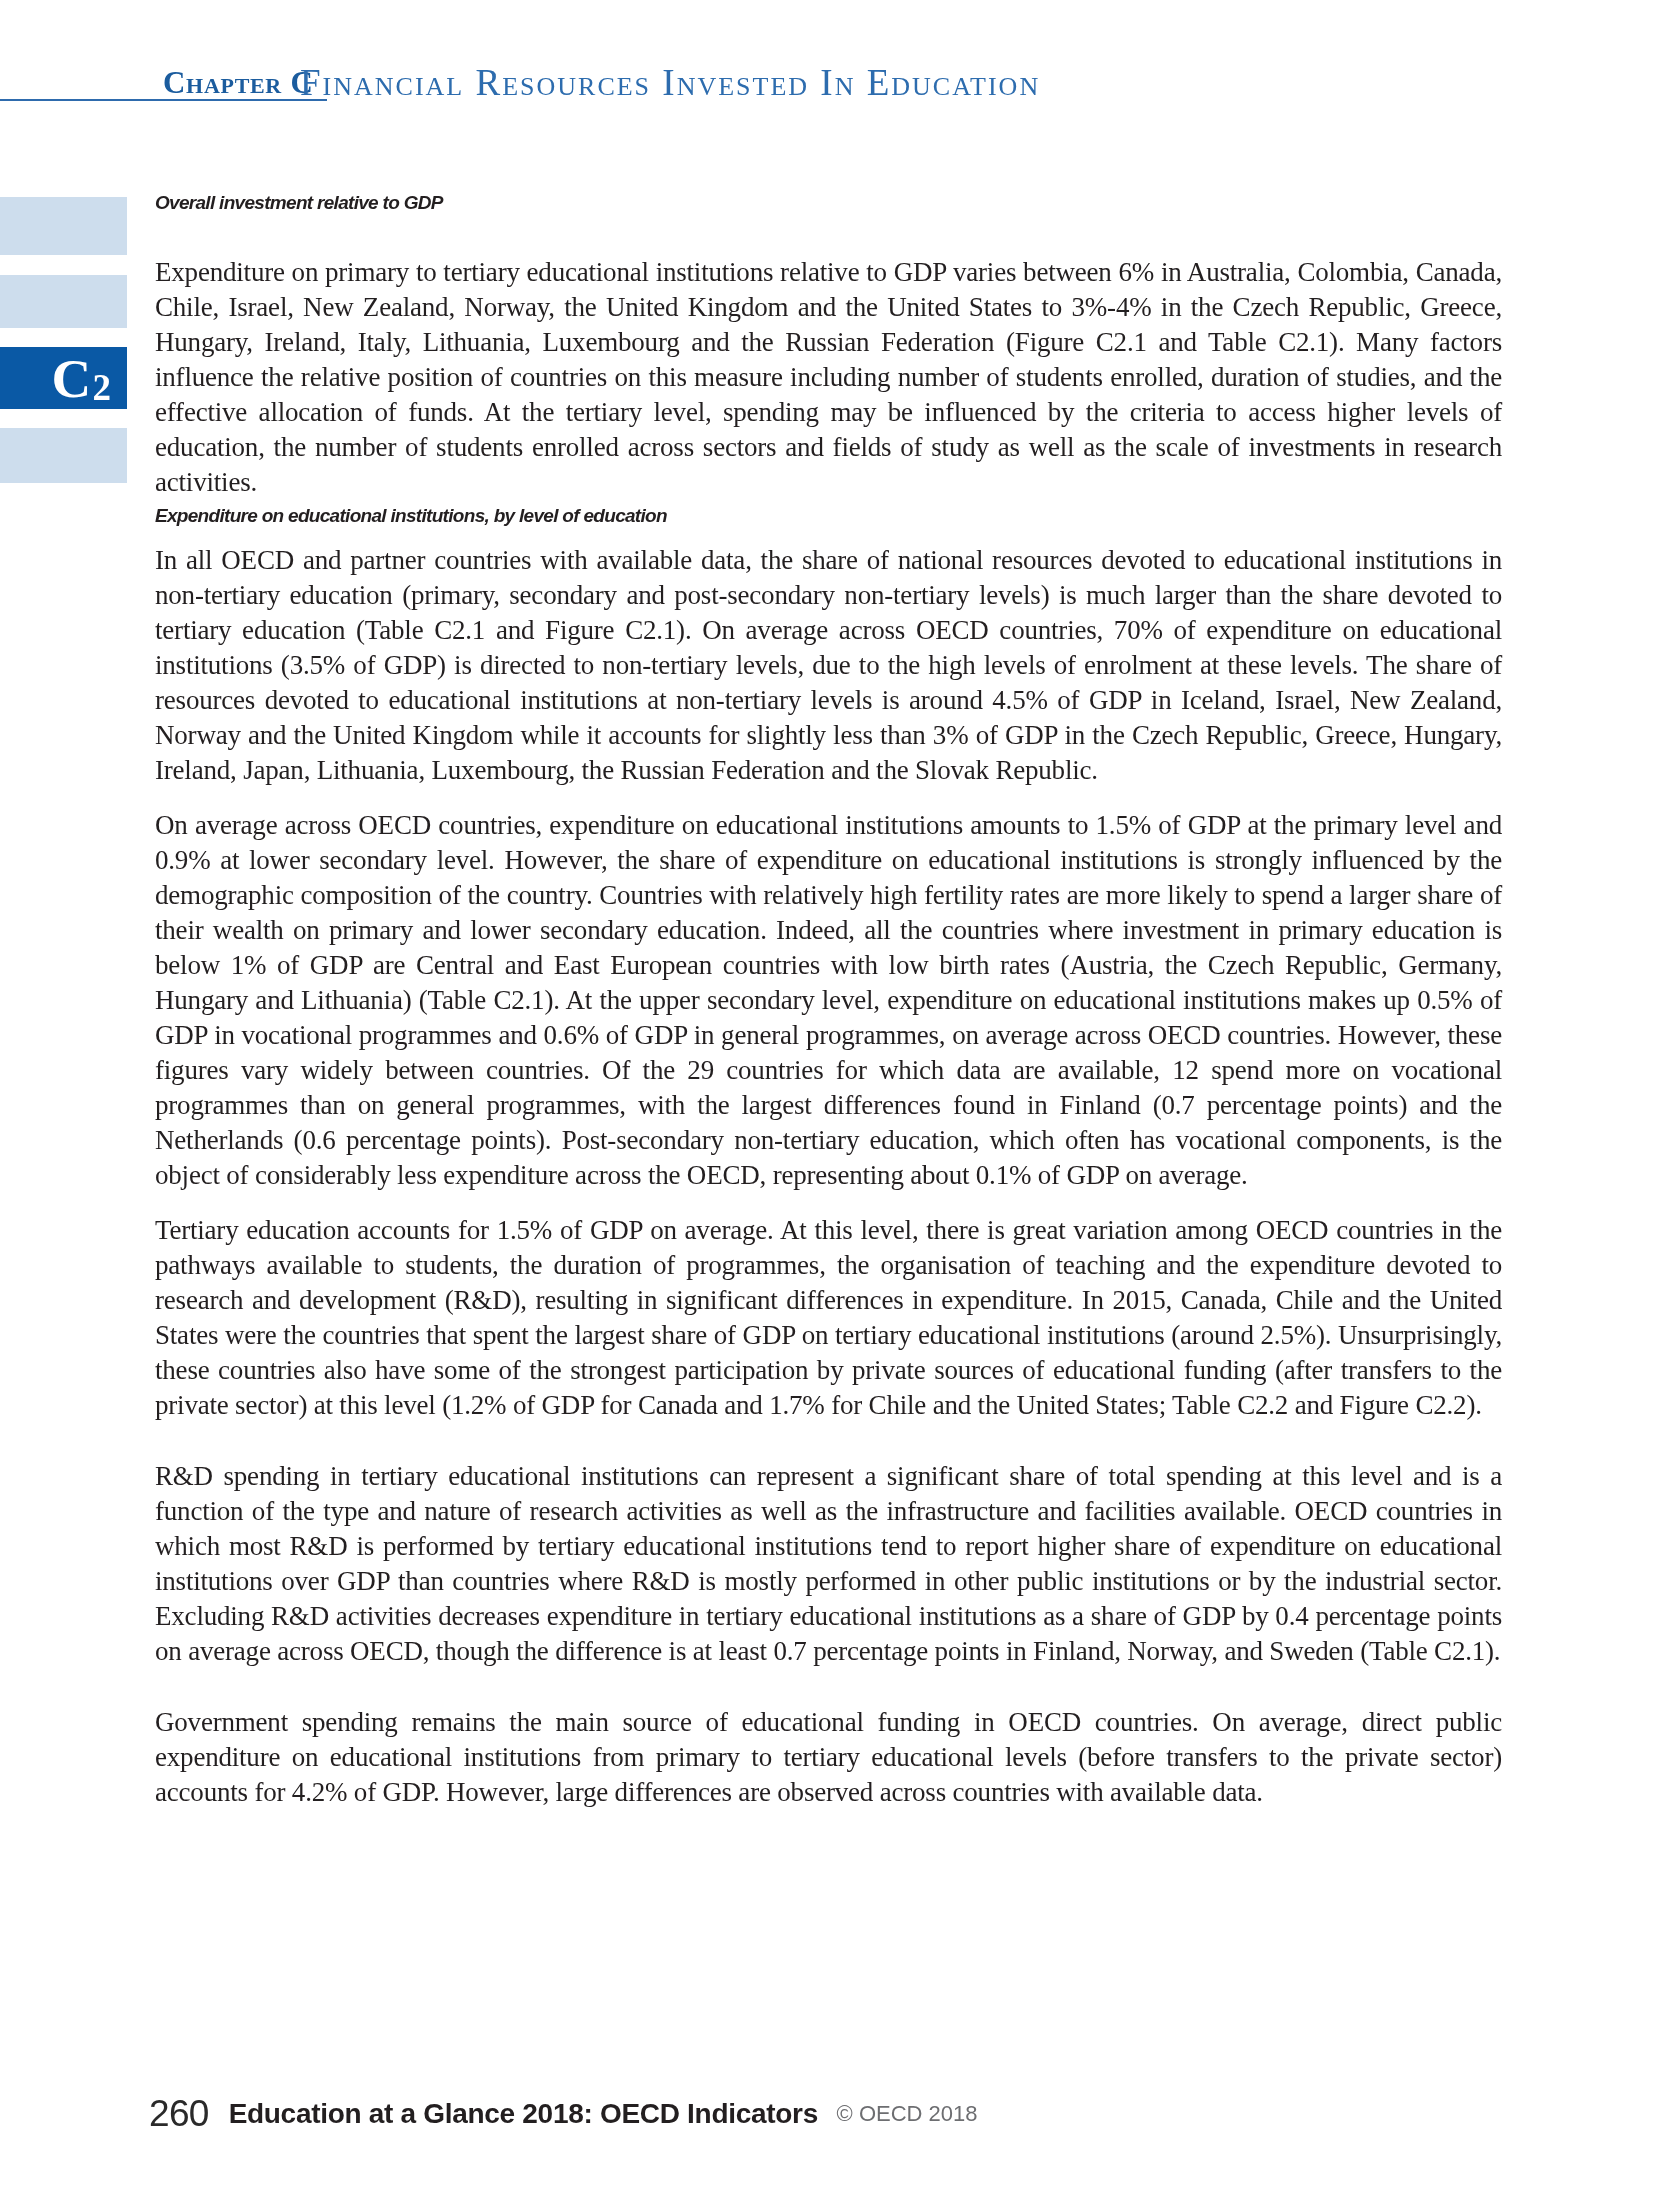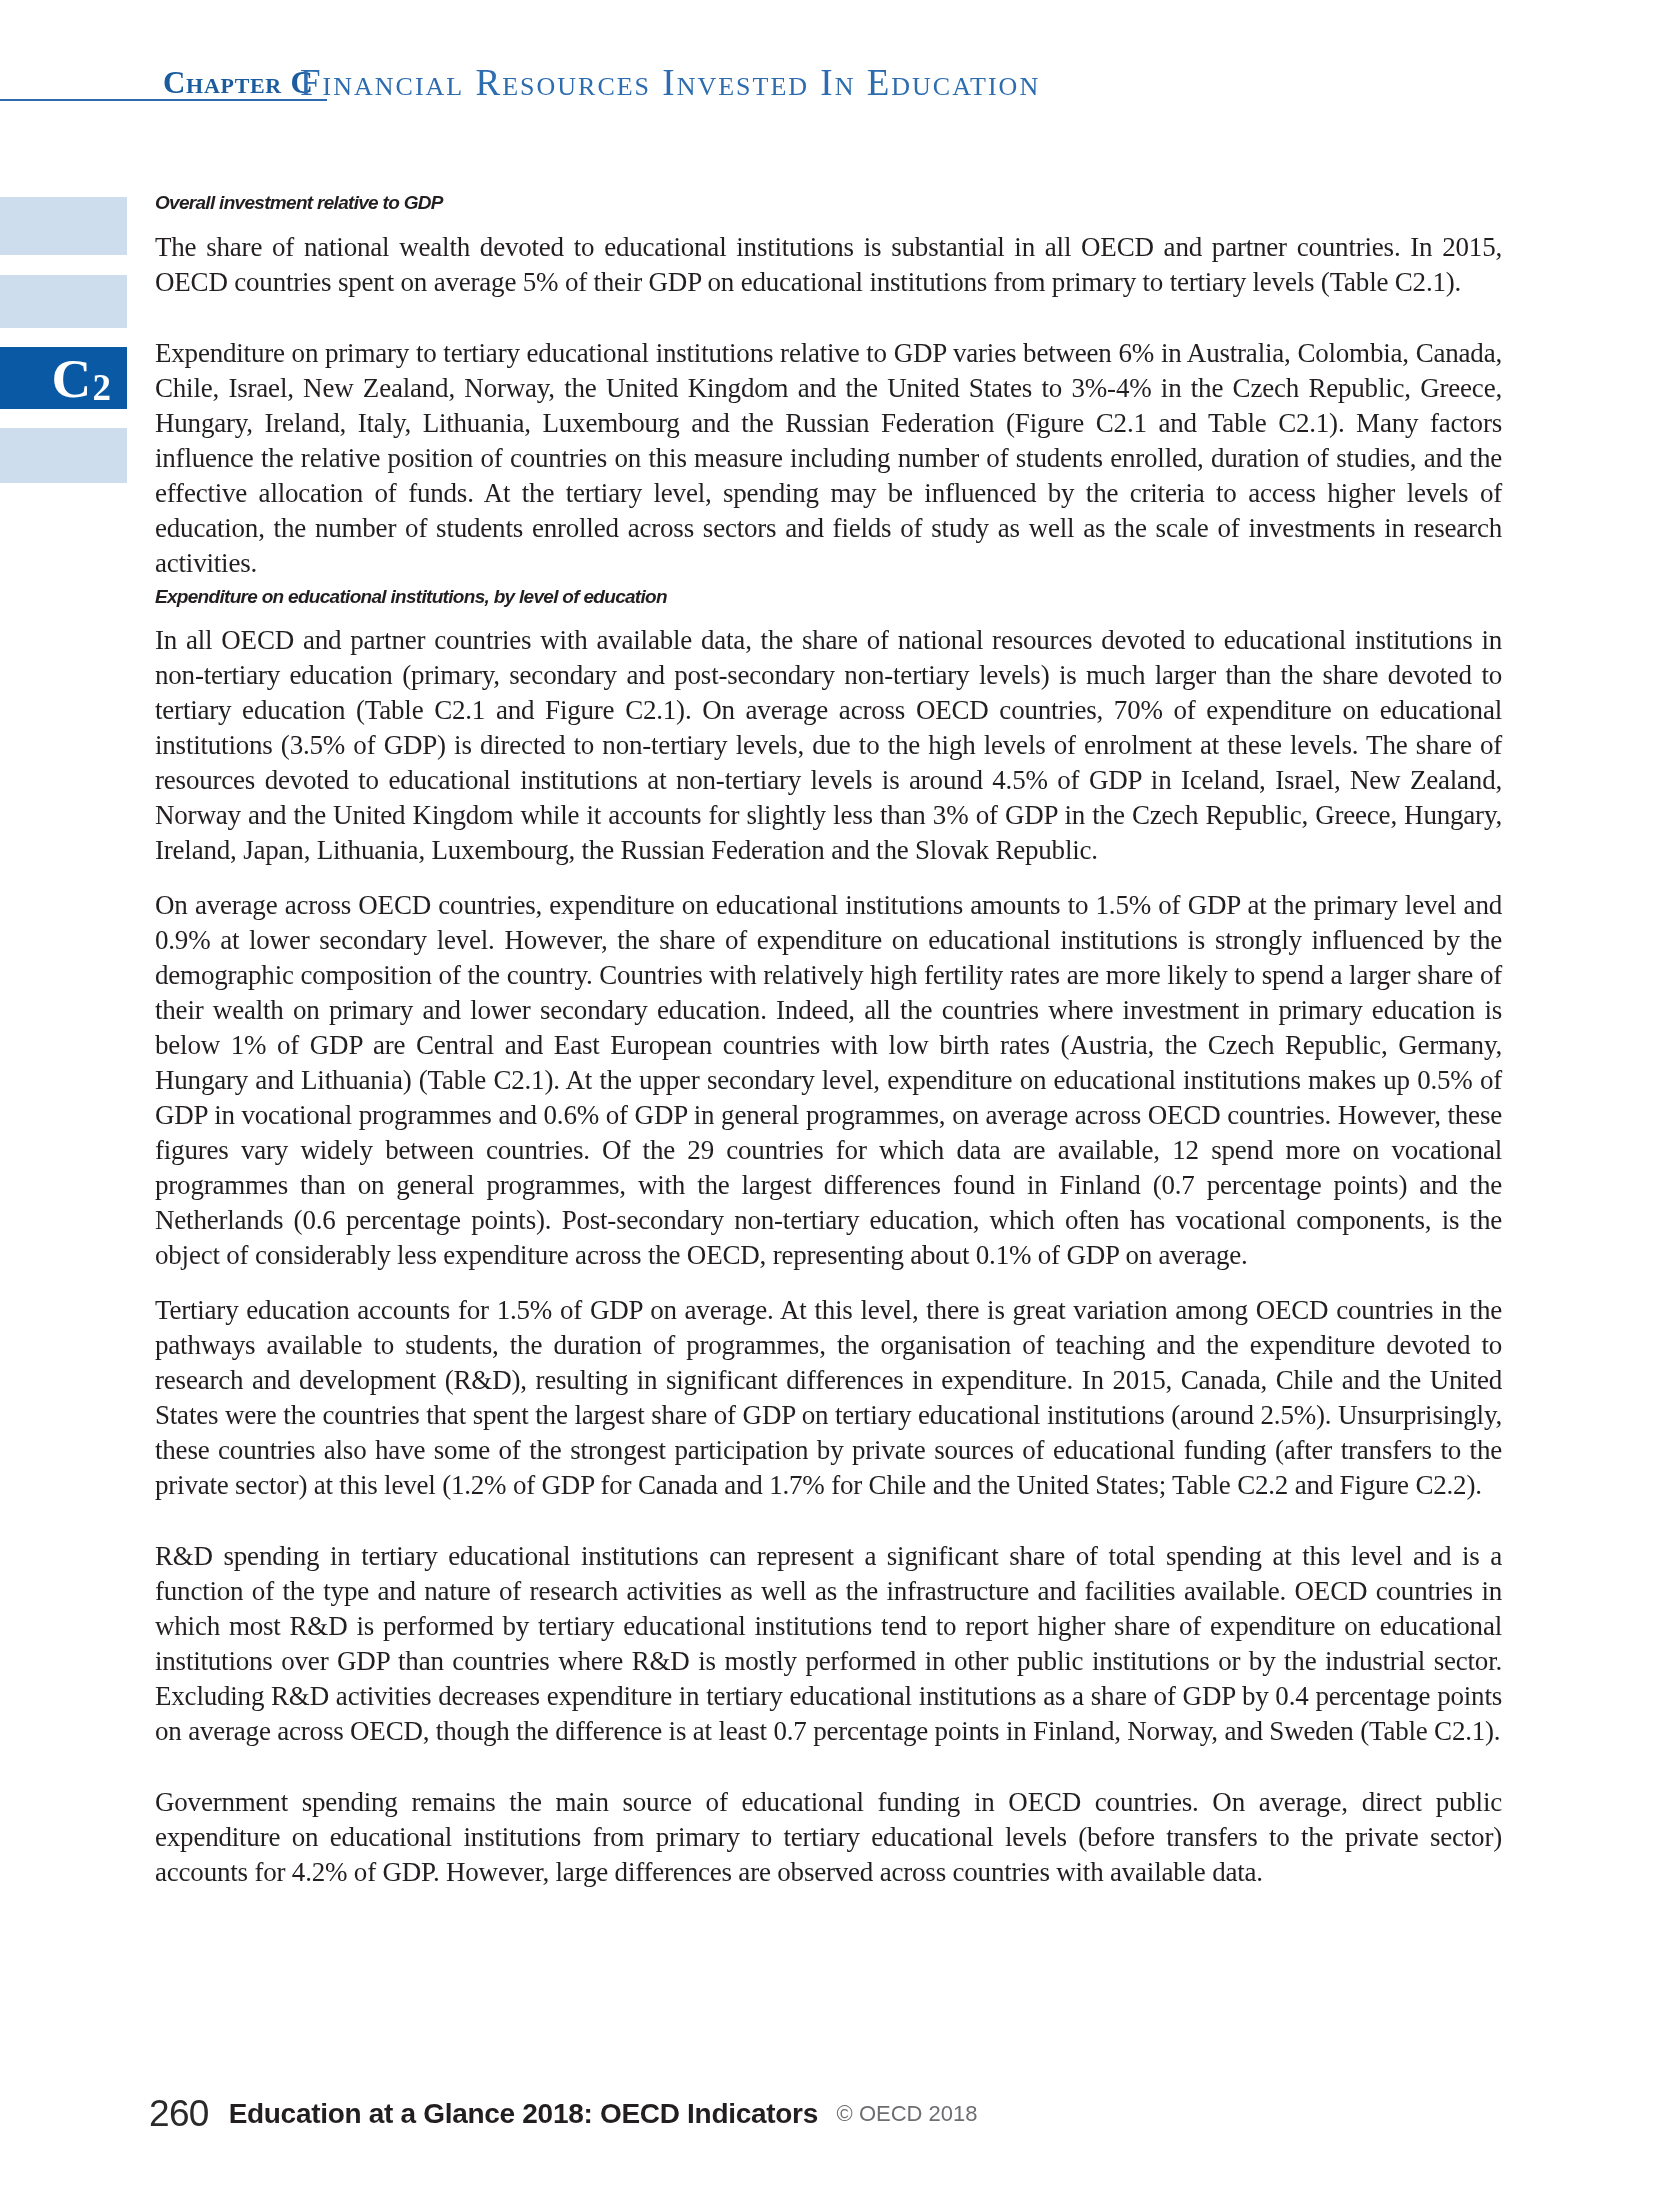--- a/index.html
+++ b/index.html
@@ -157,21 +157,20 @@
     <span class="tab-c">C</span>
     <span class="tab-num">2</span>
   </div>
   <div class="tab-block tab-light tab-b4"></div>
 
   <div class="content">
 
 
     <section>
       <h2 class="sub-heading">Overall investment relative to GDP</h2>
-      <p>The share of national wealth devoted to educational institutions is substantial in all OECD and partner countries. In 2015, OECD countries spent on average 5% of their GDP on educational institutions from primary to tertiary levels (Table C2.1).</p>
       <p>Expenditure on primary to tertiary educational institutions relative to GDP varies between 6% in Australia, Colombia, Canada, Chile, Israel, New Zealand, Norway, the United Kingdom and the United States to 3%-4% in the Czech Republic, Greece, Hungary, Ireland, Italy, Lithuania, Luxembourg and the Russian Federation (Figure C2.1 and Table C2.1). Many factors influence the relative position of countries on this measure including number of students enrolled, duration of studies, and the effective allocation of funds. At the tertiary level, spending may be influenced by the criteria to access higher levels of education, the number of students enrolled across sectors and fields of study as well as the scale of investments in research activities.</p>
     </section>
 
     <section>
       <h2 class="sub-heading">Expenditure on educational institutions, by level of education</h2>
       <p>In all OECD and partner countries with available data, the share of national resources devoted to educational institutions in non-tertiary education (primary, secondary and post-secondary non-tertiary levels) is much larger than the share devoted to tertiary education (Table C2.1 and Figure C2.1). On average across OECD countries, 70% of expenditure on educational institutions (3.5% of GDP) is directed to non-tertiary levels, due to the high levels of enrolment at these levels. The share of resources devoted to educational institutions at non-tertiary levels is around 4.5% of GDP in Iceland, Israel, New Zealand, Norway and the United Kingdom while it accounts for slightly less than 3% of GDP in the Czech Republic, Greece, Hungary, Ireland, Japan, Lithuania, Luxembourg, the Russian Federation and the Slovak Republic.</p>
       <p>On average across OECD countries, expenditure on educational institutions amounts to 1.5% of GDP at the primary level and 0.9% at lower secondary level. However, the share of expenditure on educational institutions is strongly influenced by the demographic composition of the country. Countries with relatively high fertility rates are more likely to spend a larger share of their wealth on primary and lower secondary education. Indeed, all the countries where investment in primary education is below 1% of GDP are Central and East European countries with low birth rates (Austria, the Czech Republic, Germany, Hungary and Lithuania) (Table C2.1). At the upper secondary level, expenditure on educational institutions makes up 0.5% of GDP in vocational programmes and 0.6% of GDP in general programmes, on average across OECD countries. However, these figures vary widely between countries. Of the 29 countries for which data are available, 12 spend more on vocational programmes than on general programmes, with the largest differences found in Finland (0.7 percentage points) and the Netherlands (0.6 percentage points). Post-secondary non-tertiary education, which often has vocational components, is the object of considerably less expenditure across the OECD, representing about 0.1% of GDP on average.</p>
       <p>Tertiary education accounts for 1.5% of GDP on average. At this level, there is great variation among OECD countries in the pathways available to students, the duration of programmes, the organisation of teaching and the expenditure devoted to research and development (R&amp;D), resulting in significant differences in expenditure. In 2015, Canada, Chile and the United States were the countries that spent the largest share of GDP on tertiary educational institutions (around 2.5%). Unsurprisingly, these countries also have some of the strongest participation by private sources of educational funding (after transfers to the private sector) at this level (1.2% of GDP for Canada and 1.7% for Chile and the United States; Table C2.2 and Figure C2.2).</p>
       <p>R&amp;D spending in tertiary educational institutions can represent a significant share of total spending at this level and is a function of the type and nature of research activities as well as the infrastructure and facilities available. OECD countries in which most R&amp;D is performed by tertiary educational institutions tend to report higher share of expenditure on educational institutions over GDP than countries where R&amp;D is mostly performed in other public institutions or by the industrial sector. Excluding R&amp;D activities decreases expenditure in tertiary educational institutions as a share of GDP by 0.4 percentage points on average across OECD, though the difference is at least 0.7 percentage points in Finland, Norway, and Sweden (Table C2.1).</p>
     </section>

